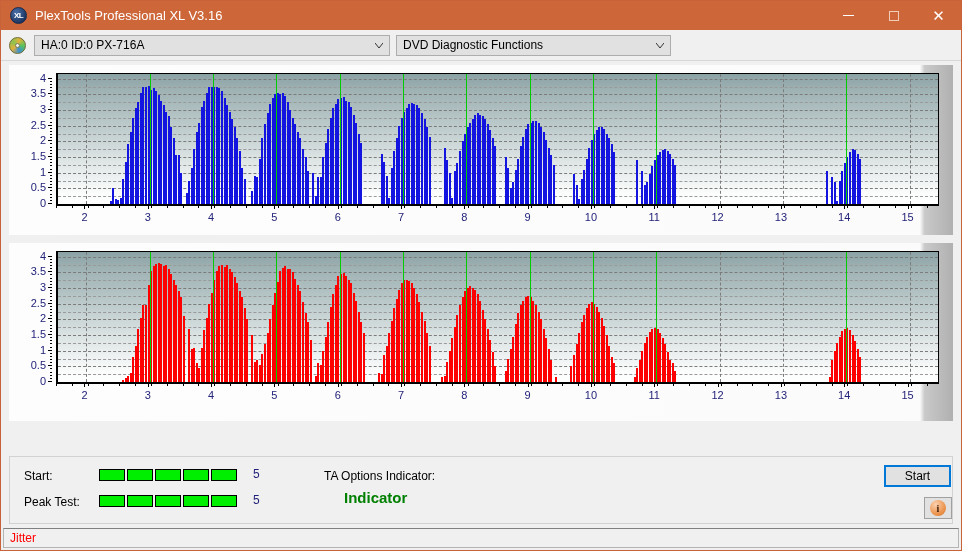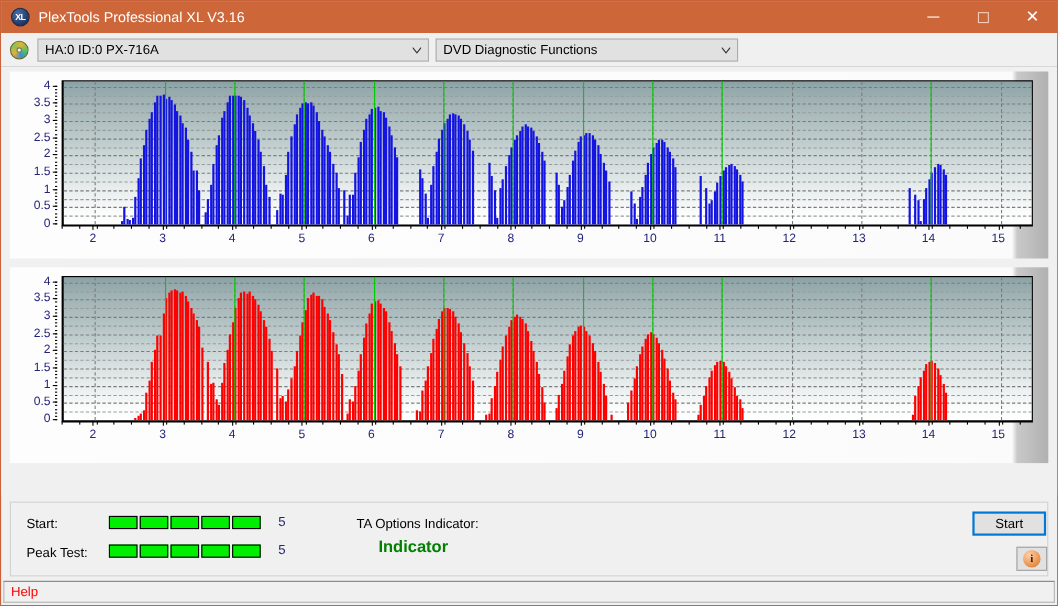--- a/index.html
+++ b/index.html
@@ -1135,16 +1135,16 @@
     <div class="tq-label" style="left:314px; top:12px;">TA Options Indicator:</div>
     <div class="tq-value" style="left:334px; top:32px;">Indicator</div>
 
     <div class="start-btn">Start</div>
     <div class="info-btn">
       <div class="info-circle">i</div>
     </div>
   </div>
 
   <div class="statusbar">
-    <div class="status-text">Help</div>
+    <div class="status-text">Jitter</div>
   </div>
 
 </div>
 
 </body></html>

